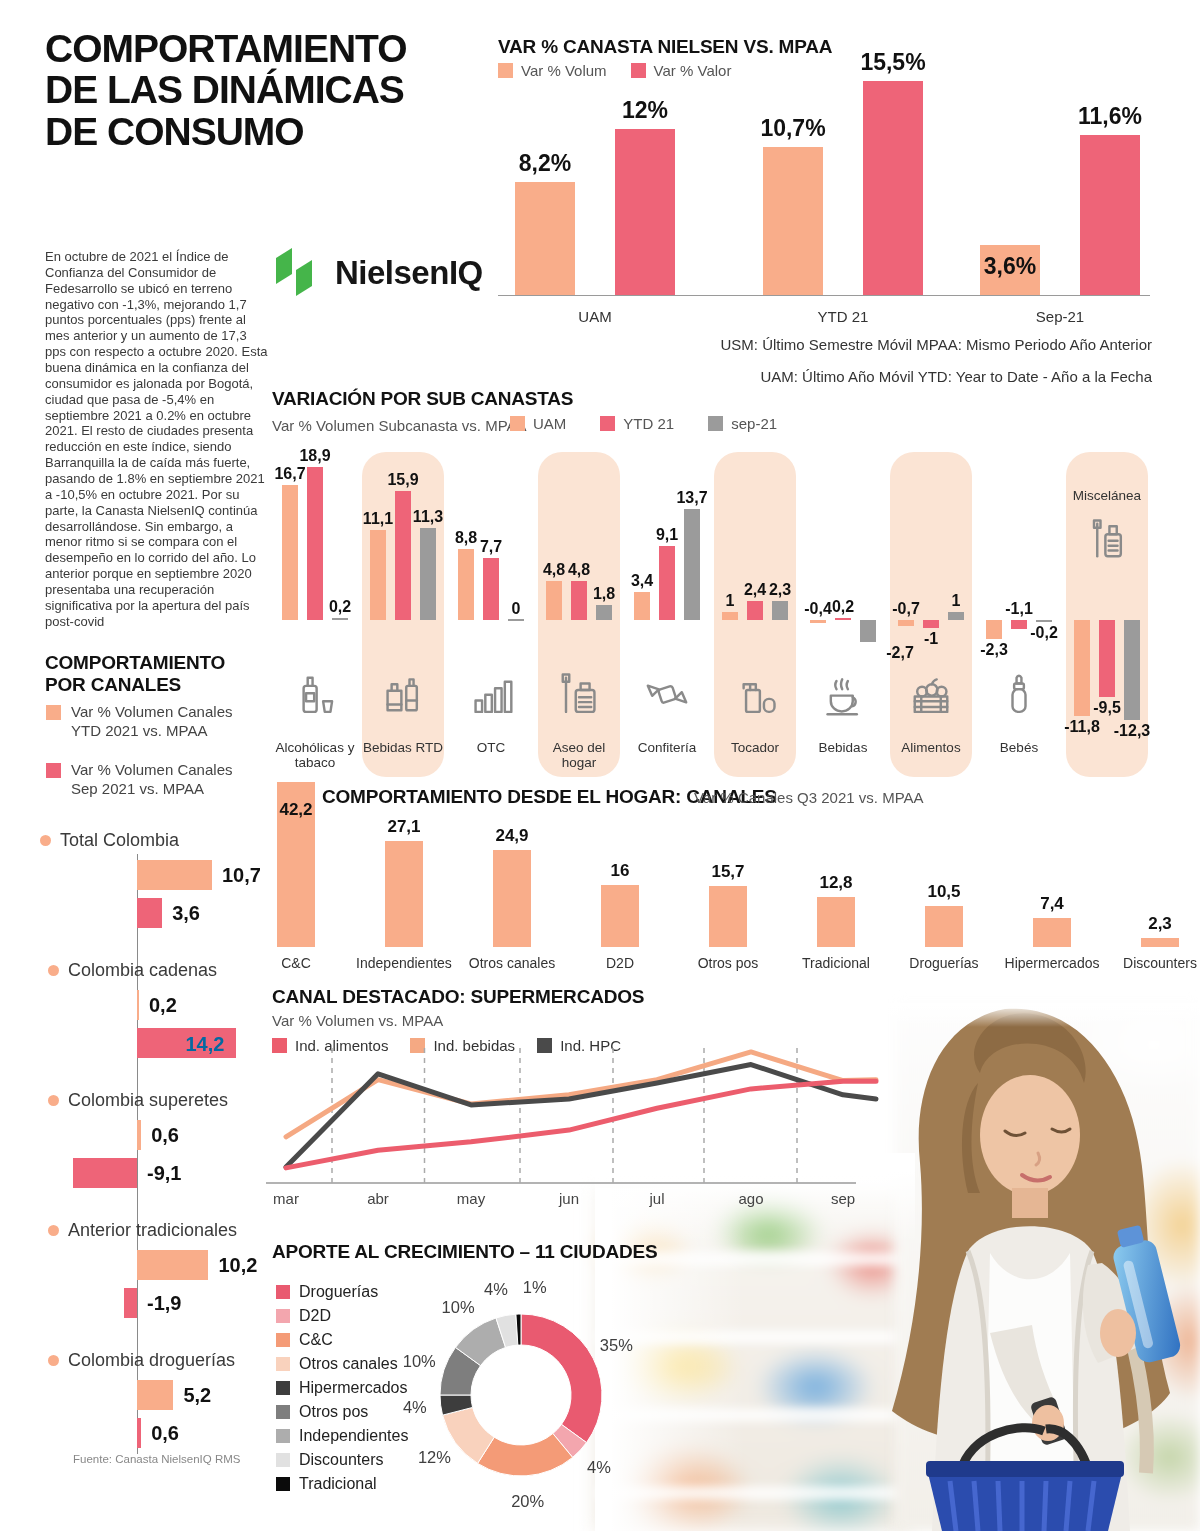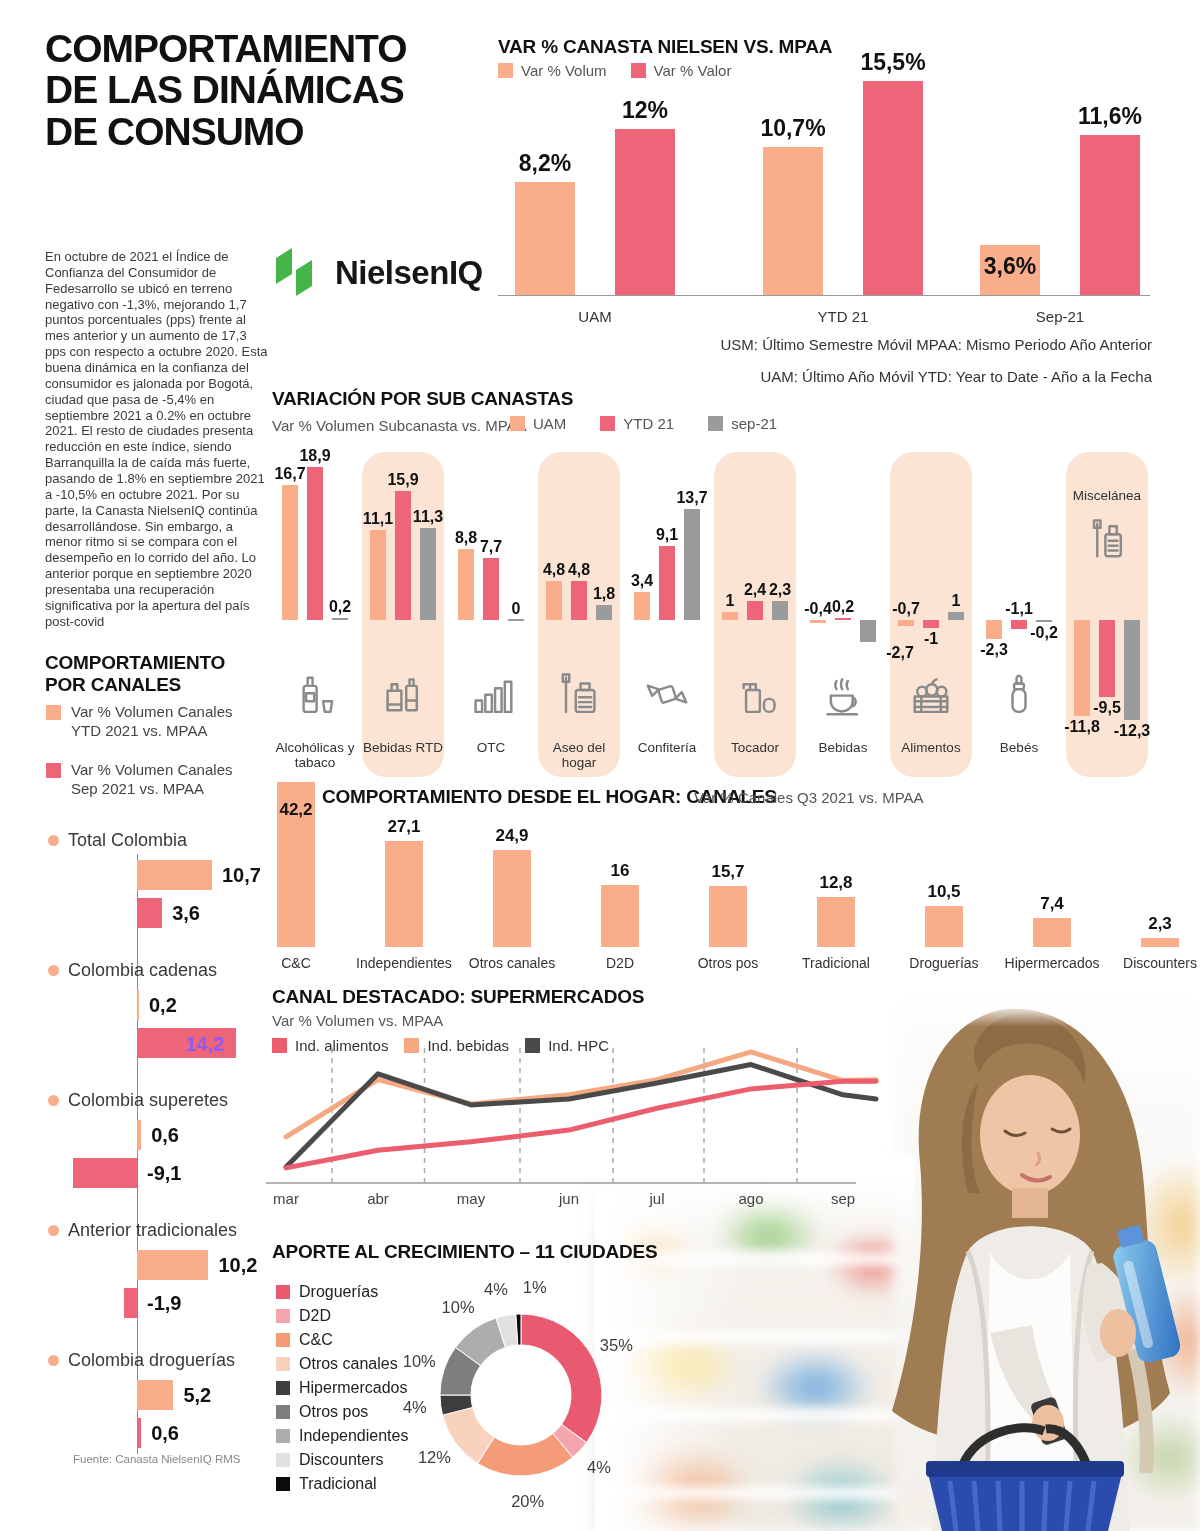--- a/index.html
+++ b/index.html
@@ -345,36 +345,36 @@
     <div style="left: 0px; top: 58px; width: 220px; position: absolute; display: flex; gap: 10px;">
       <span class="sw" style="background:#EE6478; margin-top:2px;"></span>
       <span style="font-size:15px; color:#444; line-height:1.25;">
         <div>Var % Volumen Canales</div>
         <div>Sep 2021 vs. MPAA</div>
       </span>
     </div>
   </div>
 <div class="abs z2" id="chart-sidebar" style="left:40px; top:820px; width:235px; height:650px;">
     <div style="left: 97px; top: 34px; width: 1px; height: 600px; background: rgb(138, 138, 138); position: absolute;"></div>
-    <div class="side-label" style="left: 8px; top: 10px; display: flex; position: absolute;">
+    <div class="side-label" style="left: 0; top: 10px; display: flex; position: absolute;">
       <span class="dot" style="background:#F9AD8A"></span>
       <span>Total Colombia</span>
     </div>
     <div style="left: 97px; top: 40px; width: 74.9px; height: 30px; background: rgb(249, 173, 138); position: absolute;"></div>
     <div class="bar-label" style="left: 181.9px; top: 44px; width: 70px; font-size: 20px; text-align: left; position: absolute;">10,7</div>
     <div style="left: 97px; top: 78px; width: 25.2px; height: 30px; background: rgb(238, 100, 120); position: absolute;"></div>
     <div class="bar-label" style="left: 132.2px; top: 82px; width: 70px; font-size: 20px; text-align: left; position: absolute;">3,6</div>
     <div class="side-label" style="left: 8px; top: 140px; display: flex; position: absolute;">
       <span class="dot" style="background:#F9AD8A"></span>
       <span>Colombia cadenas</span>
     </div>
     <div style="left: 97px; top: 170px; width: 2px; height: 30px; background: rgb(249, 173, 138); position: absolute;"></div>
     <div class="bar-label" style="left: 109px; top: 174px; width: 70px; font-size: 20px; text-align: left; position: absolute;">0,2</div>
     <div style="left: 97px; top: 208px; width: 99.4px; height: 30px; background: rgb(238, 100, 120); position: absolute;"></div>
-    <div class="bar-label" style="left: 97px; top: 213px; width: 87.4px; font-size: 20px; color: #8b5cf6; text-align: right; position: absolute;">14,2</div>
+    <div class="bar-label" style="left: 97px; top: 213px; width: 87.4px; font-size: 20px; color: #0369a1; text-align: right; position: absolute;">14,2</div>
     <div class="side-label" style="left: 8px; top: 270px; display: flex; position: absolute;">
       <span class="dot" style="background:#F9AD8A"></span>
       <span>Colombia superetes</span>
     </div>
     <div style="left: 97px; top: 300px; width: 4.2px; height: 30px; background: rgb(249, 173, 138); position: absolute;"></div>
     <div class="bar-label" style="left: 111.2px; top: 304px; width: 70px; font-size: 20px; text-align: left; position: absolute;">0,6</div>
     <div style="left: 33.3px; top: 338px; width: 63.7px; height: 30px; background: rgb(238, 100, 120); position: absolute;"></div>
     <div class="bar-label" style="left: 107px; top: 342px; width: 70px; font-size: 20px; text-align: left; position: absolute;">-9,1</div>
     <div class="side-label" style="left: 8px; top: 400px; display: flex; position: absolute;">
       <span class="dot" style="background:#F9AD8A"></span>
@@ -421,21 +421,21 @@
     <div style="left: 763px; top: 143.14px; width: 38px; height: 28.86px; background: rgb(249, 173, 138); position: absolute;"></div>
     <div class="bar-label" style="left: 747px; top: 119.14px; width: 70px; font-size: 17px; position: absolute;">7,4</div>
     <div class="cat-label" style="left: 727px; top: 180px; width: 110px; font-size: 14px; position: absolute;">Hipermercados</div>
     <div style="left: 871px; top: 163.03px; width: 38px; height: 8.97px; background: rgb(249, 173, 138); position: absolute;"></div>
     <div class="bar-label" style="left: 855px; top: 139.03px; width: 70px; font-size: 17px; position: absolute;">2,3</div>
     <div class="cat-label" style="left: 835px; top: 180px; width: 110px; font-size: 14px; position: absolute;">Discounters</div>
   </div>
 
 <div class="abs z2 sec-title" style="left:272px; top:986px;">CANAL DESTACADO: SUPERMERCADOS</div>
 <div class="abs z2 sub" style="left:272px; top:1012px;">Var % Volumen vs. MPAA</div>
-<div class="abs z2 legend-row" id="line-legend" style="left:272px; top:1037px; gap:16px;">
+<div class="abs z2 legend-row" id="line-legend" style="left:272px; top:1037px; gap:22px;">
     <span class="legend-item">
       <span class="sw" style="background:#EC5D6D"></span>
       <span style="color:#333">Ind. alimentos</span>
     </span>
     <span class="legend-item">
       <span class="sw" style="background:#F5A983"></span>
       <span style="color:#333">Ind. bebidas</span>
     </span>
     <span class="legend-item">
       <span class="sw" style="background:#4A4A4A"></span>

